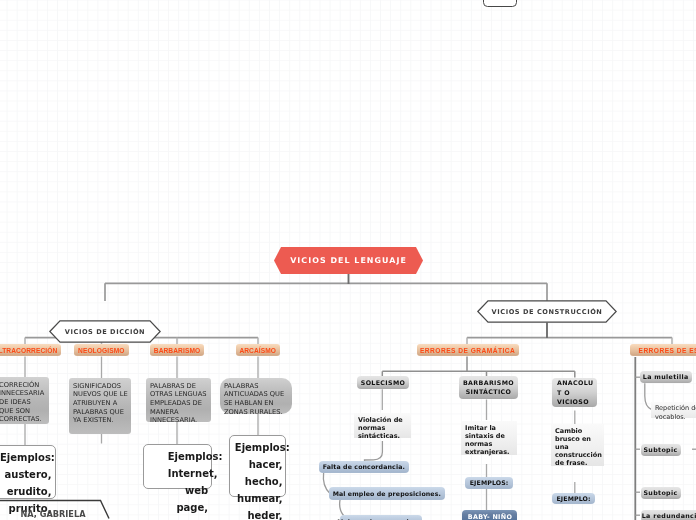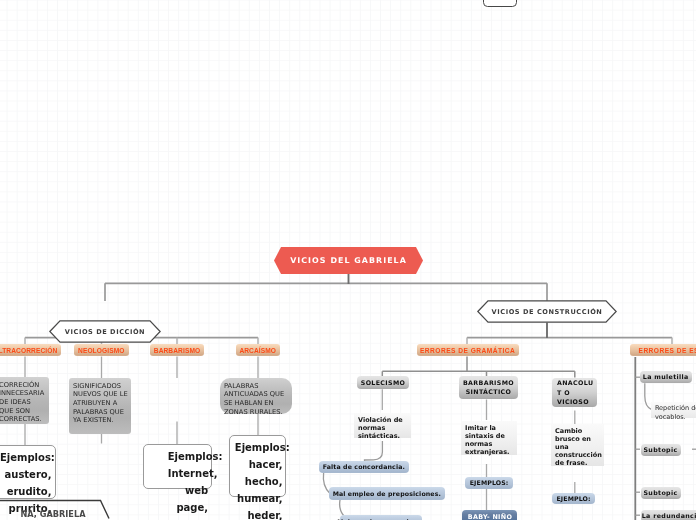--- a/index.html
+++ b/index.html
@@ -142,21 +142,21 @@
       <path d="M635.3 492.2 L640 492.2"></path>
       <path d="M635.3 515.2 L640 515.2"></path>
       <path d="M692 449.2 L720 449.2"></path>
       <path d="M644.8 383.3 L644.8 396 Q644.8 407 652 409.8"></path>
     </g>
   </svg>
 
   <div class="node topbox" style="left:483.4px;top:-20px;width:34px;height:27px;"></div>
 
   <div class="node hexroot" style="left:274px;top:247px;width:149px;height:27px;">
-    <span>VICIOS DEL GABRIELA</span>
+    <span>VICIOS DEL LENGUAJE</span>
   </div>
 
   <div class="node hexline" style="left:49px;top:300px;width:112px;height:23px;margin-top:20px;">
     <svg width="112" height="23" viewBox="0 0 112 23">
       <polygon points="0.8,11.5 11,0.8 101,0.8 111.2,11.5 101,22.2 11,22.2" fill="#ffffff" stroke="#4a4a4a" stroke-width="1.3"></polygon>
     </svg>
     <span class="txt">VICIOS DE DICCIÓN</span>
   </div>
 
   <div class="node hexline" style="left:477px;top:300px;width:140px;height:23px;">
@@ -173,20 +173,21 @@
   <div class="node blk-white" style="left:-6px;top:445.2px;width:61.5px;height:53.8px;">Ejemplos: austero, erudito, prurito, intervalo, diabetes.</div>
 
   <div class="node cap-orange" style="left:74px;top:344px;width:54.5px;height:12.4px;">
     <span>NEOLOGISMO</span>
   </div>
   <div class="node blk-grey" style="left:68.5px;top:378px;width:62.5px;height:56px;">SIGNIFICADOS NUEVOS QUE LE ATRIBUYEN A PALABRAS QUE YA EXISTEN.</div>
 
   <div class="node cap-orange" style="left:150px;top:344px;width:54px;height:12.4px;">
     <span>BARBARISMO</span>
   </div>
+  <div class="node blk-grey" style="left:145.5px;top:378px;width:65px;height:43.5px;">PALABRAS DE OTRAS LENGUAS EMPLEADAS DE MANERA INNECESARIA.</div>
   <div class="node blk-white" style="left:142.7px;top:444.2px;width:69.4px;height:45.2px;padding-left:24px;">Ejemplos: Internet, web page, cool, nice, laptop, show, miss.</div>
 
   <div class="node cap-orange" style="left:235.5px;top:344px;width:44.5px;height:12.4px;">
     <span>ARCAÍSMO</span>
   </div>
   <div class="node blk-grey" style="left:219.5px;top:378px;width:72px;height:35.5px;border-radius:10px;">PALABRAS ANTICUADAS QUE SE HABLAN EN ZONAS RURALES.</div>
   <div class="node blk-white" style="left:228.8px;top:434.9px;width:57.7px;height:62.3px;">Ejemplos: hacer, hecho, humear, heder, el calor- la calor.</div>
 
   <div class="node cap-orange" style="left:416.6px;top:344px;width:102px;height:12.4px;letter-spacing:.48px;">
     <span>ERRORES DE GRAMÁTICA</span>

